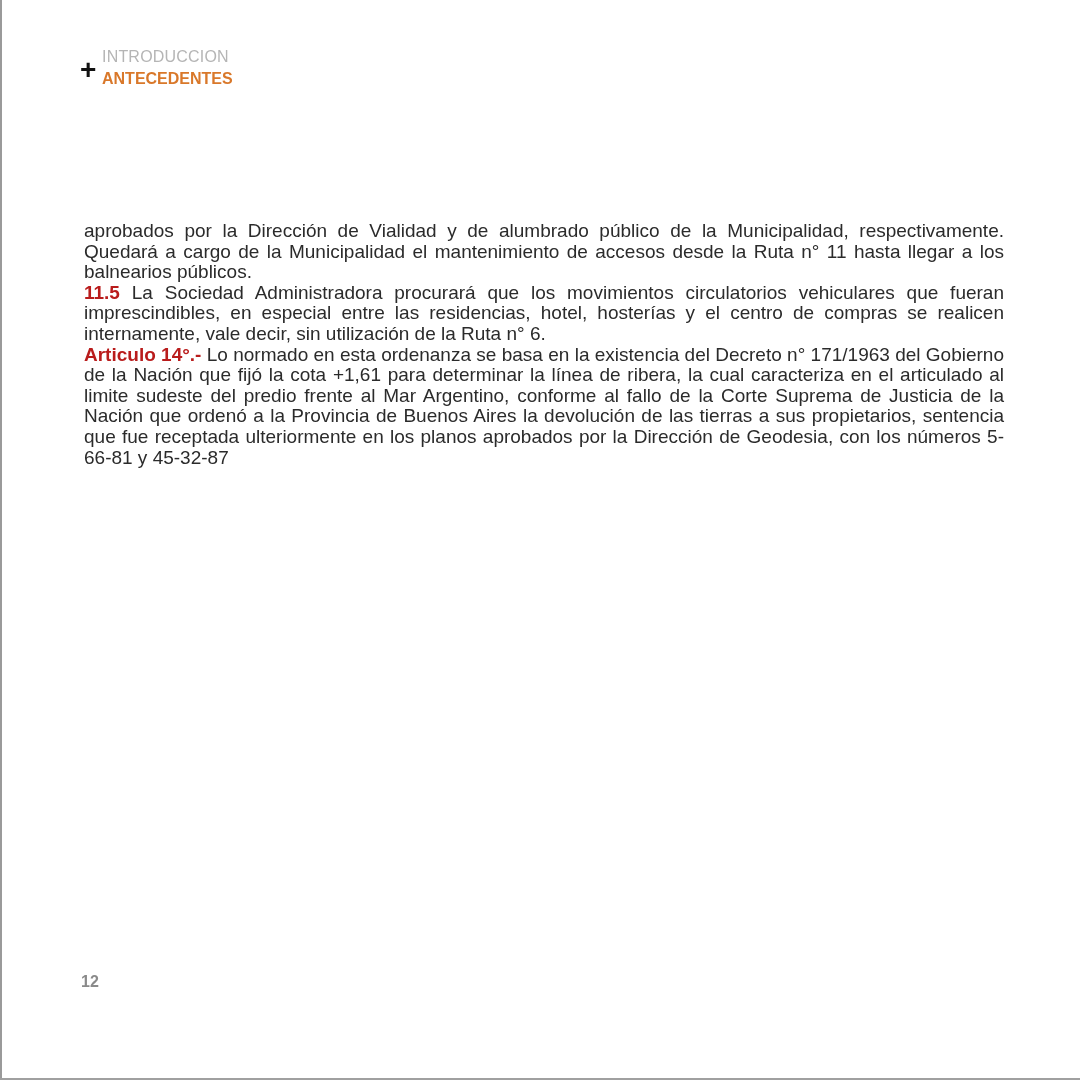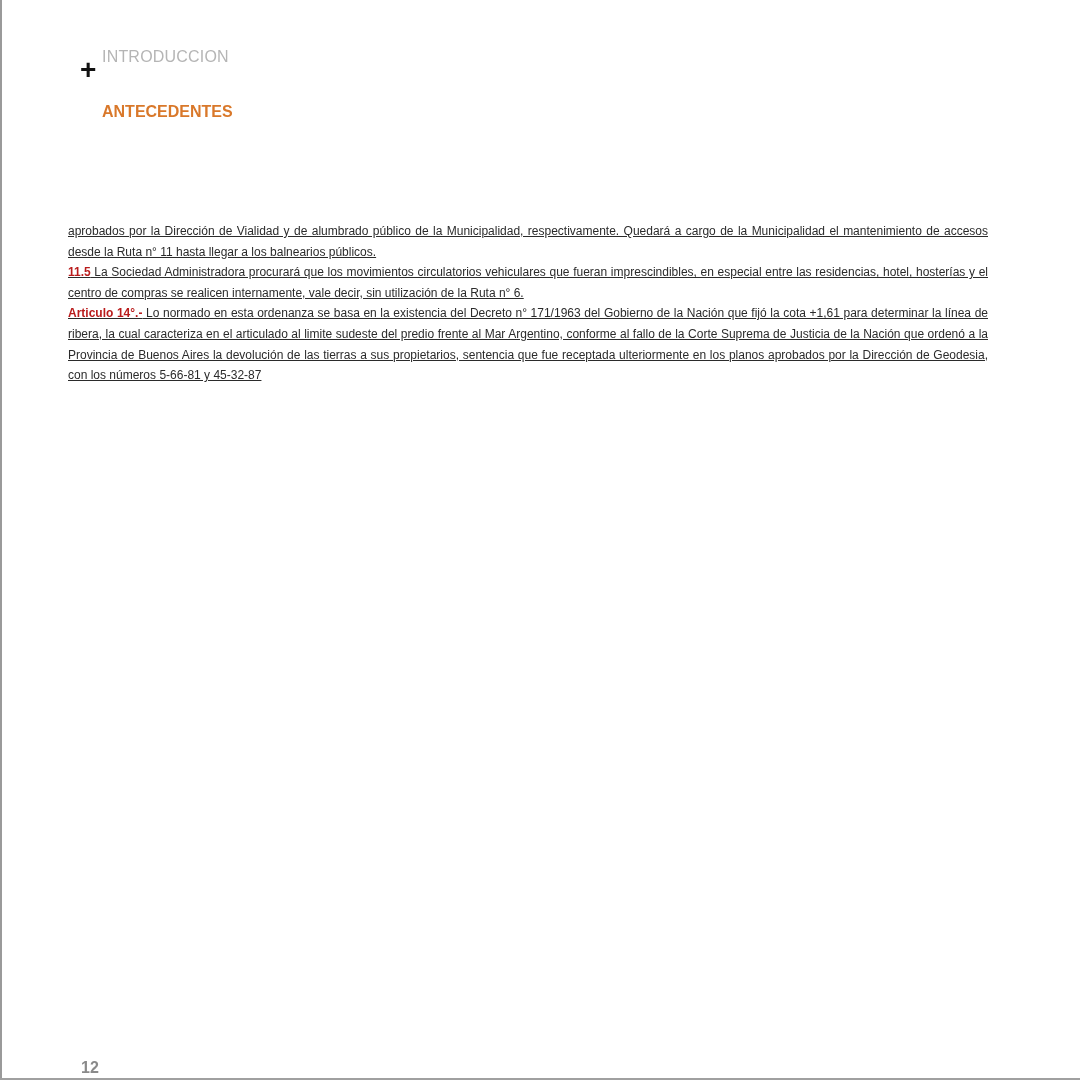--- a/index.html
+++ b/index.html
@@ -14,32 +14,31 @@
   .plus {
     position: absolute; left: 0; top: 8px;
     font-size: 28px; font-weight: bold; color: #111; line-height: 28px;
   }
   .section-title {
     position: absolute; left: 22px; top: 0;
     font-size: 16px; color: #b5b5b5; letter-spacing: 0.2px; white-space: nowrap;
   }
   .subsection-title {
     position: absolute; left: 22px; top: 22px;
-    font-size: 16px; font-weight: bold; color: #d9782a; white-space: nowrap; margin-top: 33px;
+    font-size: 16px; font-weight: bold; color: #d9782a; white-space: nowrap;
   }
   .body-text {
-    position: absolute; left: 68px; top: 221px; width: 920px;
-    font-size: 12px; line-height: 20.6px; color: #2b2b2b;
+    position: absolute; left: 84px; top: 221px; width: 920px;
+    font-size: 19px; line-height: 20.6px; color: #2b2b2b;
     text-align: justify;
-    text-decoration: underline;
   }
   .body-text p { margin: 0; }
   .body-text b { color: #b91c1c; font-weight: bold; }
   .page-number {
-    position: absolute; left: 81px; top: 1059px;
+    position: absolute; left: 81px; top: 973px;
     font-size: 16px; font-weight: bold; color: #8a8a8a;
   }
 </style>
 </head>
 <body>
 
 <div class="page-border-left"></div>
 <div class="page-border-bottom"></div>
 
 <div class="header">

